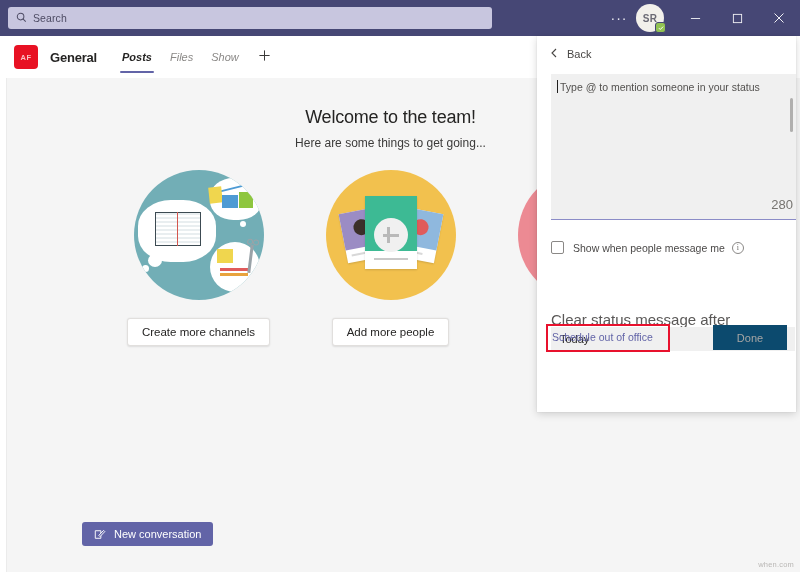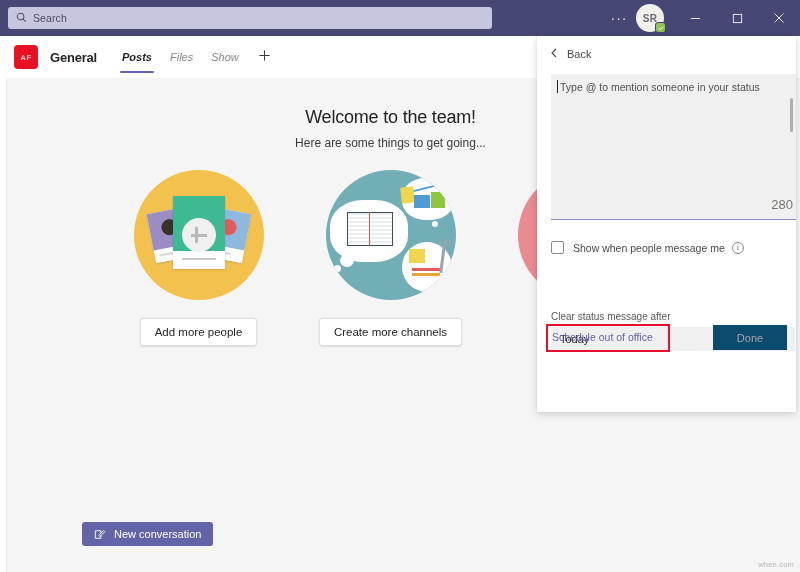--- a/index.html
+++ b/index.html
@@ -404,21 +404,21 @@
     box-sizing: border-box;
     color: #6f6d6b;
     font-size: 8px;
     line-height: 10px;
     text-align: center;
     font-family: "Liberation Serif", serif;
   }
   .field-label {
     position: absolute;
     left: 14px; top: 275px;
-    font-size: 10px;
+    font-size: 15px;
     color: #5a5857;
   }
   .select {
     position: absolute;
     left: 14px; top: 291px;
     width: 244px; height: 24px;
     background: #f0f0f0;
     display: flex;
     align-items: center;
     padding: 0 9px;
@@ -530,20 +530,41 @@
       </div>
     </div>
   </div>
 
   <div class="main">
 
     <div class="welcome-title">Welcome to the team!</div>
     <div class="welcome-sub">Here are some things to get going...</div>
 
     <div class="cards">
+
+      <div class="card">
+        <div class="illus ill2">
+          <div class="bubble b-main"></div>
+          <div class="bubble b-tail1"></div>
+          <div class="bubble b-tail2"></div>
+          <div class="book"></div>
+          <div class="bubble b-top"></div>
+          <div class="bubble b-topdot"></div>
+          <div class="pen-line"></div>
+          <div class="sticky-y"></div>
+          <div class="sticky-b"></div>
+          <div class="sticky-g"></div>
+          <div class="bubble b-bot"></div>
+          <div class="note-y"></div>
+          <div class="rule-r"></div>
+          <div class="rule-o"></div>
+          <div class="scissor"></div>
+        </div>
+        <div class="card-btn">Create more channels</div>
+      </div>
 
       <div class="card">
         <div class="illus ill1">
           <div class="ph ph-left">
             <div class="pic">
                 <div class="face a"></div>
               </div>
             <div class="name-line"></div>
           </div>
           <div class="ph ph-right">
@@ -556,41 +577,20 @@
             <div class="pic">
                 <div class="circle-plus"></div>
               </div>
             <div class="line-sm"></div>
           </div>
         </div>
         <div class="card-btn">Add more people</div>
       </div>
 
       <div class="card">
-        <div class="illus ill2">
-          <div class="bubble b-main"></div>
-          <div class="bubble b-tail1"></div>
-          <div class="bubble b-tail2"></div>
-          <div class="book"></div>
-          <div class="bubble b-top"></div>
-          <div class="bubble b-topdot"></div>
-          <div class="pen-line"></div>
-          <div class="sticky-y"></div>
-          <div class="sticky-b"></div>
-          <div class="sticky-g"></div>
-          <div class="bubble b-bot"></div>
-          <div class="note-y"></div>
-          <div class="rule-r"></div>
-          <div class="rule-o"></div>
-          <div class="scissor"></div>
-        </div>
-        <div class="card-btn">Create more channels</div>
-      </div>
-
-      <div class="card">
         <div class="illus ill3">
           <div class="arm"></div>
           <div class="hair"></div>
           <div class="headp"></div>
           <div class="brow"></div>
           <div class="stache"></div>
         </div>
         <div class="card-btn">Ope</div>
       </div>
 

